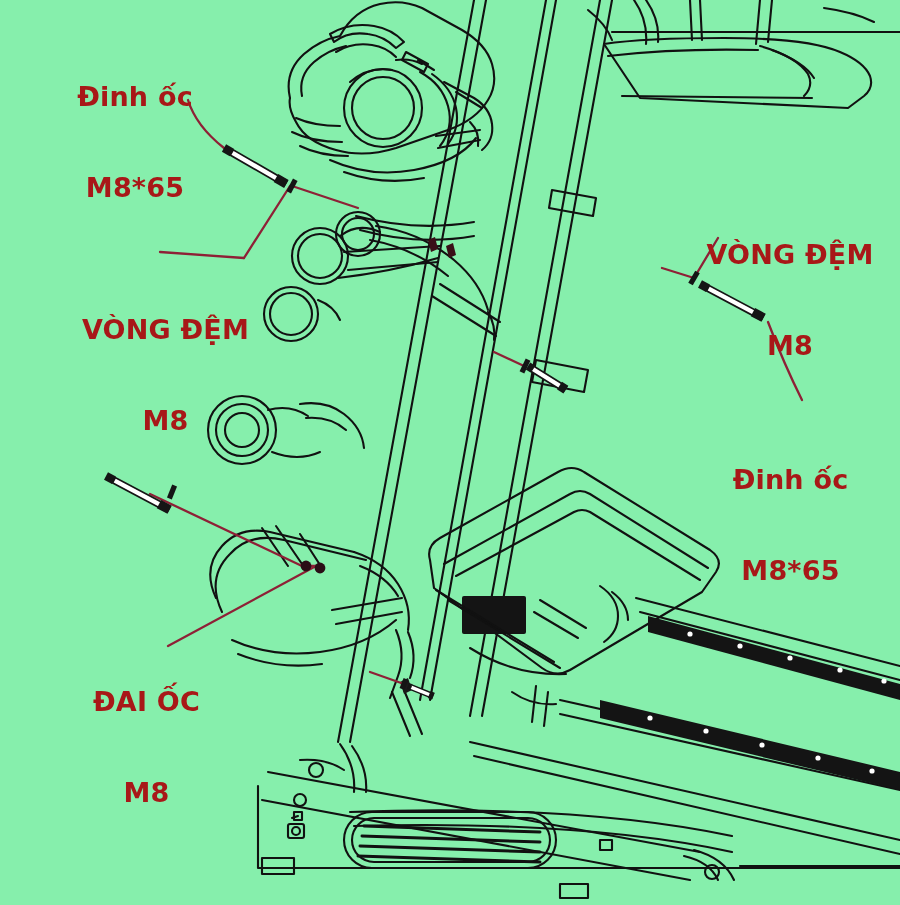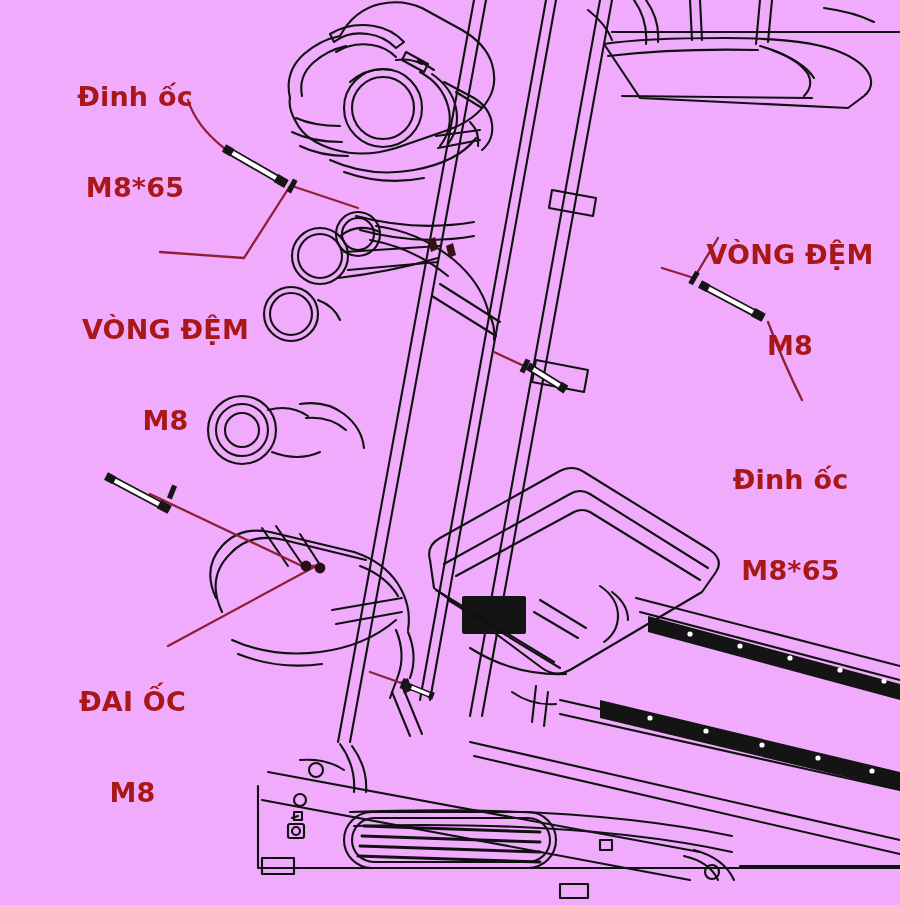--- a/index.html
+++ b/index.html
@@ -1,26 +1,26 @@
 <!DOCTYPE html>
 <html><head>
 <meta charset="utf-8">
 <style>
   html,body{margin:0;padding:0;background:#ffffff;}
   body{font-family:"DejaVu Sans","Liberation Sans",sans-serif;}
-  #stage{position:relative;width:900px;height:905px;background:#f0abfc;overflow:hidden;}
+  #stage{position:relative;width:900px;height:905px;background:#86efac;overflow:hidden;}
   #art{position:absolute;left:0;top:0;width:900px;height:905px;}
   .lbl{position:absolute;color:#a81818;font-weight:bold;font-size:27px;line-height:1.12;
        letter-spacing:.2px;white-space:pre;text-align:center;font-family:"DejaVu Sans","Liberation Sans",sans-serif;}
   .lbl span{display:block;}
   #lbl-screw-tl{left:40px;top:22px;width:190px;}
   #lbl-washer-l{left:48px;top:255px;width:235px;}
   #lbl-washer-r{left:700px;top:180px;width:180px;}
   #lbl-screw-br{left:698px;top:405px;width:185px;}
-  #lbl-nut-bl{left:50px;top:627px;width:165px;}
+  #lbl-nut-bl{left:64px;top:627px;width:165px;}
 </style>
 </head>
 <body>
 
 <div id="stage">
 
   <svg id="art" viewBox="0 0 900 905">
     <defs>
       <g id="bolt-shape">
         <rect x="0" y="-4.2" width="9" height="8.4" fill="#151515"></rect>

